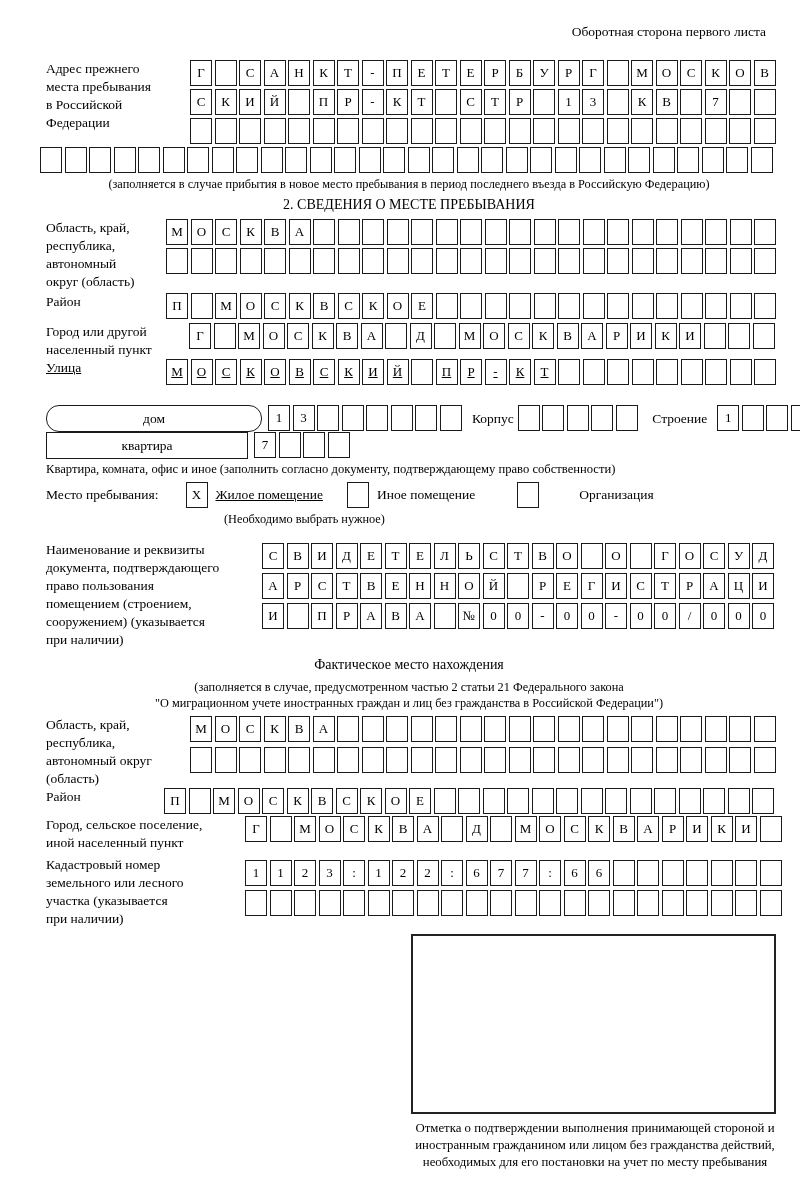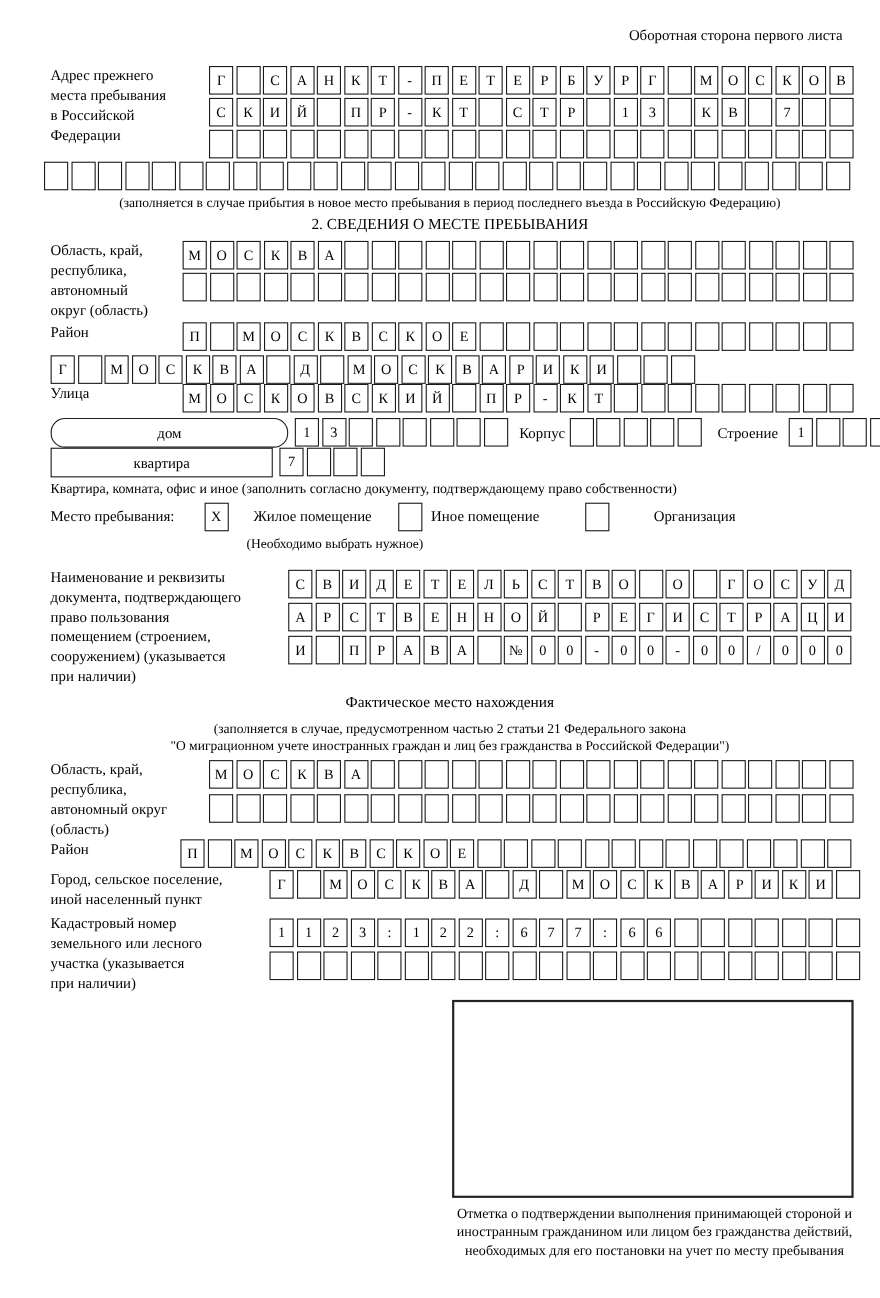--- a/index.html
+++ b/index.html
@@ -16,21 +16,21 @@
   .cell{box-sizing:border-box;width:22px;height:26px;border:1.5px solid #1b1b1b;margin-right:2.5px;
         display:flex;align-items:center;justify-content:center;font-size:13px;flex:0 0 auto;background:#fff;}
 
   .w144{width:144px;} .w120{width:120px;} .w143{width:143px;} .w216{width:216px;}
   .w199{width:199px;} .w118{width:118px;}
 
   .continuation{margin-left:-6px;margin-top:3px;}
   .note{font-size:12.3px;text-align:center;line-height:16px;margin-top:3px;}
   .sect-title{font-weight:normal;font-size:14px;text-align:center;margin:5px 0 6px 0;}
 
-  .mb2{margin-bottom:2px;} .mb3{margin-bottom:5px;} .mb4{margin-bottom:4px;}
+  .mb2{margin-bottom:2px;} .mb3{margin-bottom:20px;text-decoration:underline;} .mb4{margin-bottom:4px;}
 
   .housebox{box-sizing:border-box;border:1.5px solid #1b1b1b;height:27px;display:flex;align-items:center;justify-content:center;flex:0 0 auto;}
   .inline-lbl{line-height:27px;flex:0 0 auto;}
   .caption{font-size:12.6px;line-height:17px;margin:2px 0 2px 0;}
 
   .stayrow{display:flex;align-items:center;margin-top:4px;}
   .checkbox{box-sizing:border-box;width:22px;height:26px;border:1.6px solid #1b1b1b;display:flex;align-items:center;justify-content:center;font-size:13px;flex:0 0 auto;}
 
   .stamp-wrap{margin-left:365px;width:368px;margin-top:6px;}
   .stamp-box{box-sizing:border-box;width:365px;height:180px;border:2px solid #222;background:#fff;}
@@ -253,20 +253,22 @@
         <div class="cell"></div>
         <div class="cell"></div>
         <div class="cell"></div>
         <div class="cell"></div>
         <div class="cell"></div>
         <div class="cell"></div>
       </div>
   </div>
 
   <div class="field">
+    <div class="label w143">Город или другой
+населенный пункт</div>
     <div class="cells">
         <div class="cell">Г</div>
         <div class="cell"></div>
         <div class="cell">М</div>
         <div class="cell">О</div>
         <div class="cell">С</div>
         <div class="cell">К</div>
         <div class="cell">В</div>
         <div class="cell">А</div>
         <div class="cell"></div>
@@ -355,21 +357,21 @@
         <div class="cell"></div>
         <div class="cell"></div>
         <div class="cell"></div>
       </div>
   </div>
   <div class="caption">Квартира, комната, офис и иное (заполнить согласно документу, подтверждающему право собственности)</div>
 
   <div class="stayrow">
     <span>Место пребывания:</span>
     <div class="checkbox" style="margin-left:27px;">X</div>
-    <span style="margin-left:23px;">Жилое помещение</span>
+    <span style="margin-left:8px;text-decoration:underline;">Жилое помещение</span>
     <div class="checkbox" style="margin-left:24px;"></div>
     <span style="margin-left:8px;">Иное помещение</span>
     <div class="checkbox" style="margin-left:42px;"></div>
     <span style="margin-left:40px;">Организация</span>
   </div>
   <div class="note" style="text-align:left;margin-left:178px;">(Необходимо выбрать нужное)</div>
 
   <div class="field" style="margin-top:14px;margin-bottom:8px;">
     <div class="label w216">Наименование и реквизиты
 документа, подтверждающего

